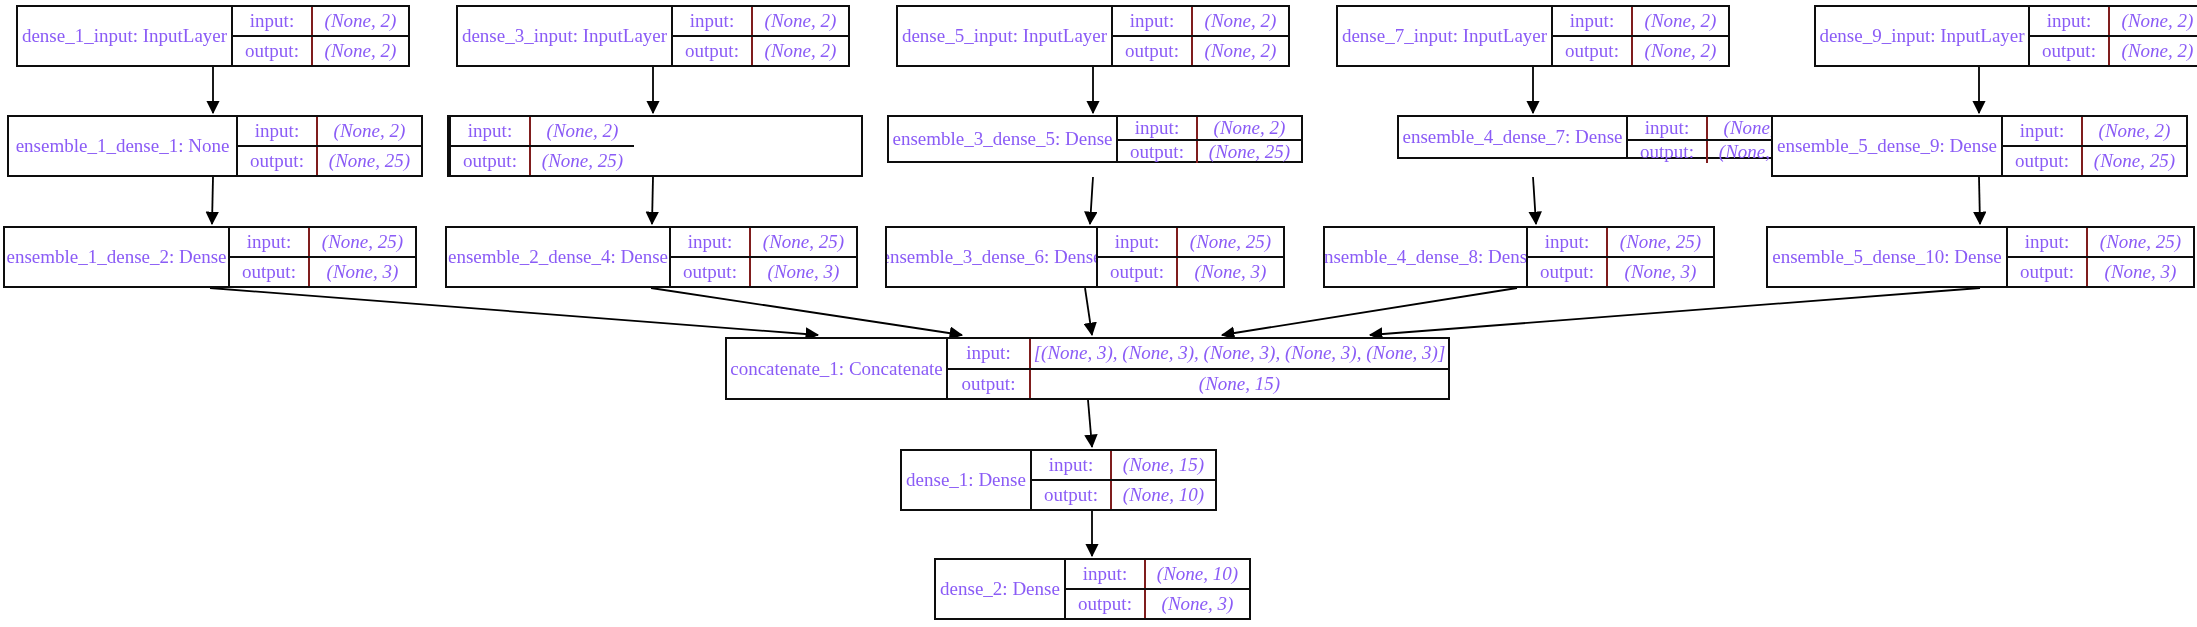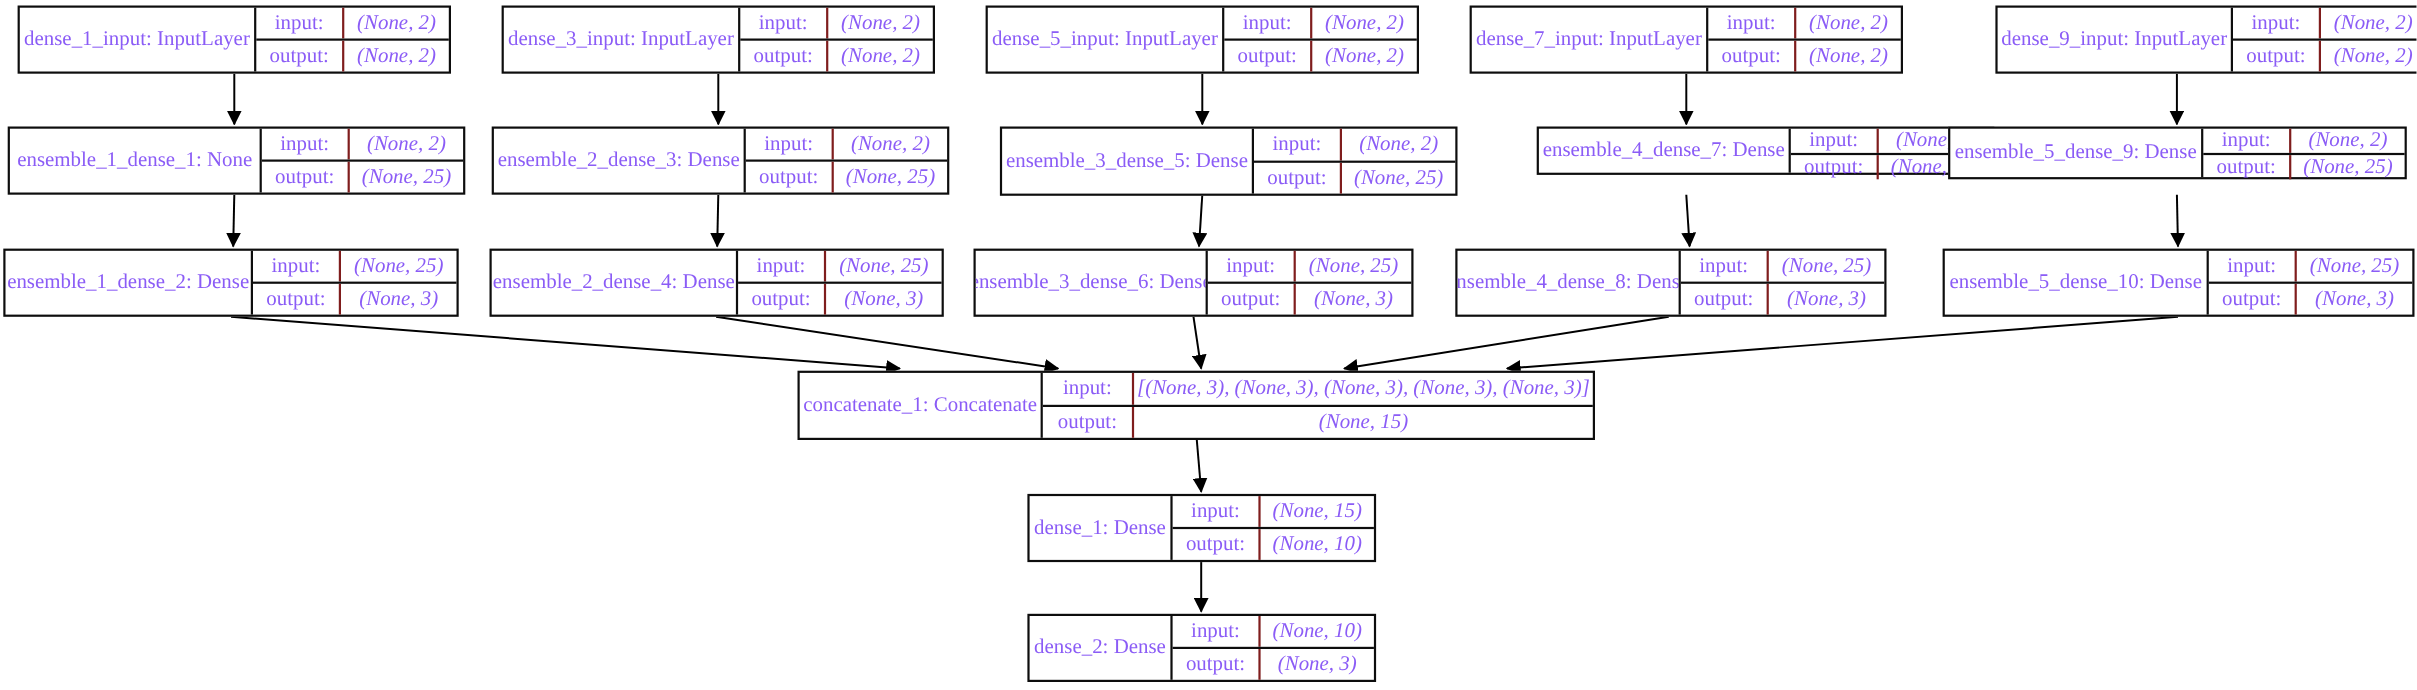--- a/index.html
+++ b/index.html
@@ -164,34 +164,33 @@
         <div class="val">(None, 2)</div>
       </div>
       <div class="iorow">
         <div class="key">output:</div>
         <div class="val">(None, 25)</div>
       </div>
     </div>
   </div>
 
   <div class="node w-d1" style="left:447px;top:115px;width:416px;height:62px">
-    <div class="name">ensemble_2_dense_3: Dense</div>
-    <div class="io">
-      <div class="iorow">
-        <div class="key">input:</div>
-        <div class="val">(None, 2)</div>
-      </div>
-      <div class="iorow">
-        <div class="key">output:</div>
-        <div class="val">(None, 25)</div>
-      </div>
-    </div>
-  </div>
-
-  <div class="node w-d1" style="left:909px;top:115px;width:416px;height:63px">
+    <div class="io">
+      <div class="iorow">
+        <div class="key">input:</div>
+        <div class="val">(None, 2)</div>
+      </div>
+      <div class="iorow">
+        <div class="key">output:</div>
+        <div class="val">(None, 25)</div>
+      </div>
+    </div>
+  </div>
+
+  <div class="node w-d1" style="left:887px;top:115px;width:416px;height:48px">
     <div class="name">ensemble_3_dense_5: Dense</div>
     <div class="io">
       <div class="iorow">
         <div class="key">input:</div>
         <div class="val">(None, 2)</div>
       </div>
       <div class="iorow">
         <div class="key">output:</div>
         <div class="val">(None, 25)</div>
       </div>
@@ -205,21 +204,21 @@
         <div class="key">input:</div>
         <div class="val">(None, 2)</div>
       </div>
       <div class="iorow">
         <div class="key">output:</div>
         <div class="val">(None, 25)</div>
       </div>
     </div>
   </div>
 
-  <div class="node w-d1" style="left:1771px;top:115px;width:417px;height:48px">
+  <div class="node w-d1" style="left:1771px;top:115px;width:417px;height:62px">
     <div class="name">ensemble_5_dense_9: Dense</div>
     <div class="io">
       <div class="iorow">
         <div class="key">input:</div>
         <div class="val">(None, 2)</div>
       </div>
       <div class="iorow">
         <div class="key">output:</div>
         <div class="val">(None, 25)</div>
       </div>
@@ -303,21 +302,21 @@
         <div class="key">input:</div>
         <div class="val">[(None, 3), (None, 3), (None, 3), (None, 3), (None, 3)]</div>
       </div>
       <div class="iorow">
         <div class="key">output:</div>
         <div class="val">(None, 15)</div>
       </div>
     </div>
   </div>
 
-  <div class="node w-bot" style="left:934px;top:449px;width:317px;height:62px">
+  <div class="node w-bot" style="left:900px;top:449px;width:317px;height:62px">
     <div class="name">dense_1: Dense</div>
     <div class="io">
       <div class="iorow">
         <div class="key">input:</div>
         <div class="val">(None, 15)</div>
       </div>
       <div class="iorow">
         <div class="key">output:</div>
         <div class="val">(None, 10)</div>
       </div>

